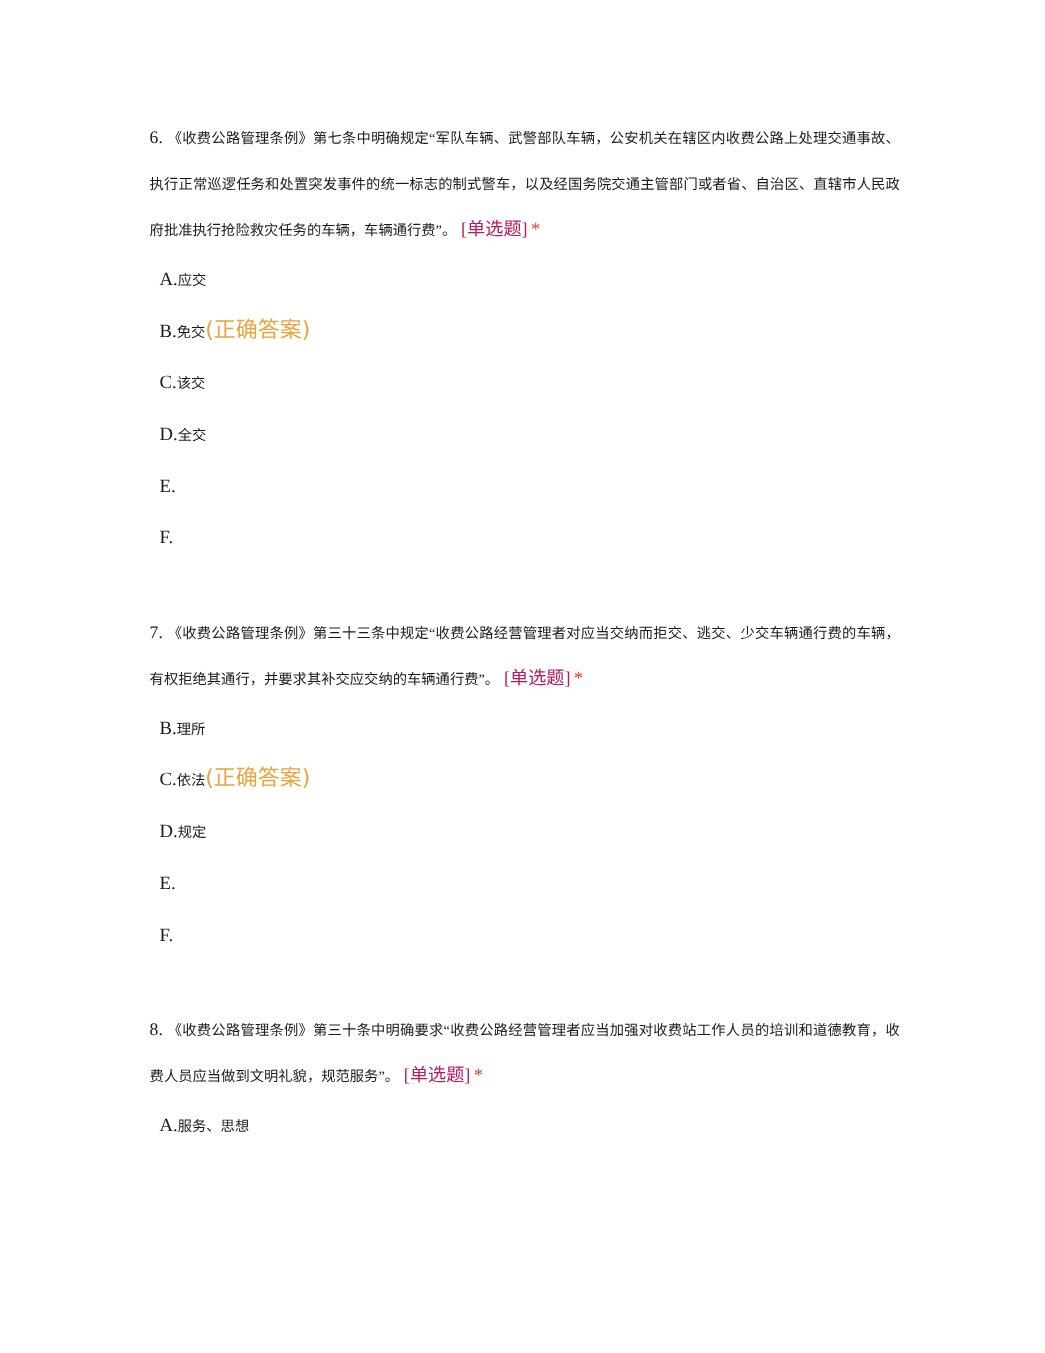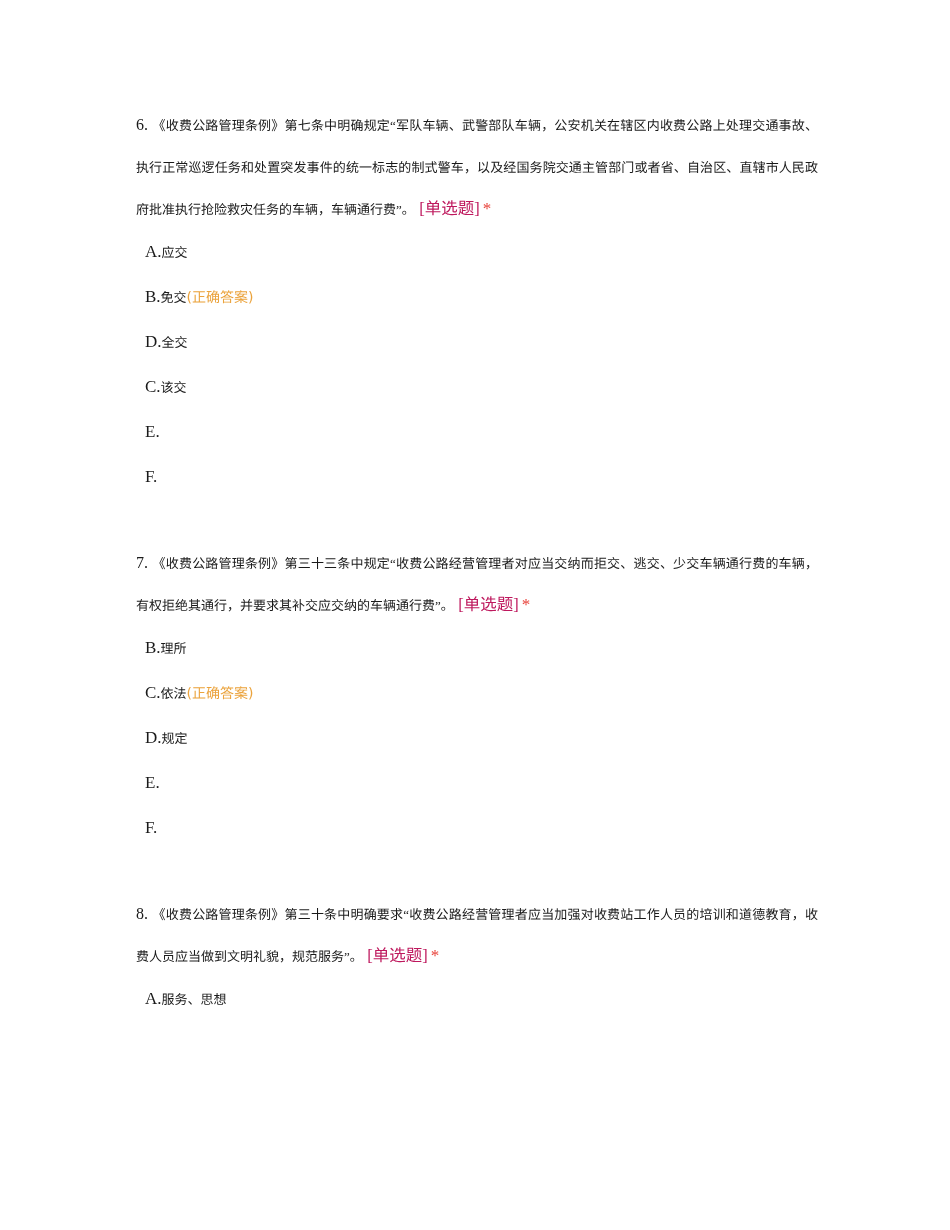--- a/index.html
+++ b/index.html
@@ -70,21 +70,21 @@
     color: #1a1a1a;
     white-space: nowrap;
   }
   .opt-letter {
     font-family: "Liberation Serif", "DejaVu Serif", serif;
     font-size: 17px;
   }
   .answer-tag {
     color: #eba33c;
     font-family: "DejaVu Sans", "Liberation Sans", sans-serif;
-    font-size: 14px;
+    font-size: 20px;
     margin-top: 28px;
   }
   .gap-after-question {
     height: 20px;
   }
 </style>
 </head>
 <body>
 
 <div class="page">
@@ -92,22 +92,22 @@
 
     <div class="question-block">
       <p class="q-stem">
         <span class="q-num">6.</span>
         <span class="cjk">《收费公路管理条例》第七条中明确规定“军队车辆、武警部队车辆，公安机关在辖区内收费公路上处理交通事故、执行正常巡逻任务和处置突发事件的统一标志的制式警车，以及经国务院交通主管部门或者省、自治区、直辖市人民政府批准执行抢险救灾任务的车辆，车辆通行费”。</span>
         <span class="q-type">[单选题]</span><span class="req-mark">*</span>
       </p>
       <ul class="options">
         <li class="opt"><span class="opt-letter">A.</span><span class="cjk">应交</span><span class="answer-tag"></span></li>
         <li class="opt"><span class="opt-letter">B.</span><span class="cjk">免交</span><span class="answer-tag">(正确答案)</span></li>
+        <li class="opt"><span class="opt-letter">C.</span><span class="cjk">该交</span><span class="answer-tag"></span></li>
         <li class="opt"><span class="opt-letter">D.</span><span class="cjk">全交</span><span class="answer-tag"></span></li>
-        <li class="opt"><span class="opt-letter">C.</span><span class="cjk">该交</span><span class="answer-tag"></span></li>
         <li class="opt"><span class="opt-letter">E.</span><span class="cjk"></span><span class="answer-tag"></span></li>
         <li class="opt"><span class="opt-letter">F.</span><span class="cjk"></span><span class="answer-tag"></span></li>
       </ul>
       <div class="gap-after-question"></div>
     </div>
 
     <div class="question-block">
       <p class="q-stem">
         <span class="q-num">7.</span>
         <span class="cjk">《收费公路管理条例》第三十三条中规定“收费公路经营管理者对应当交纳而拒交、逃交、少交车辆通行费的车辆，有权拒绝其通行，并要求其补交应交纳的车辆通行费”。</span>

